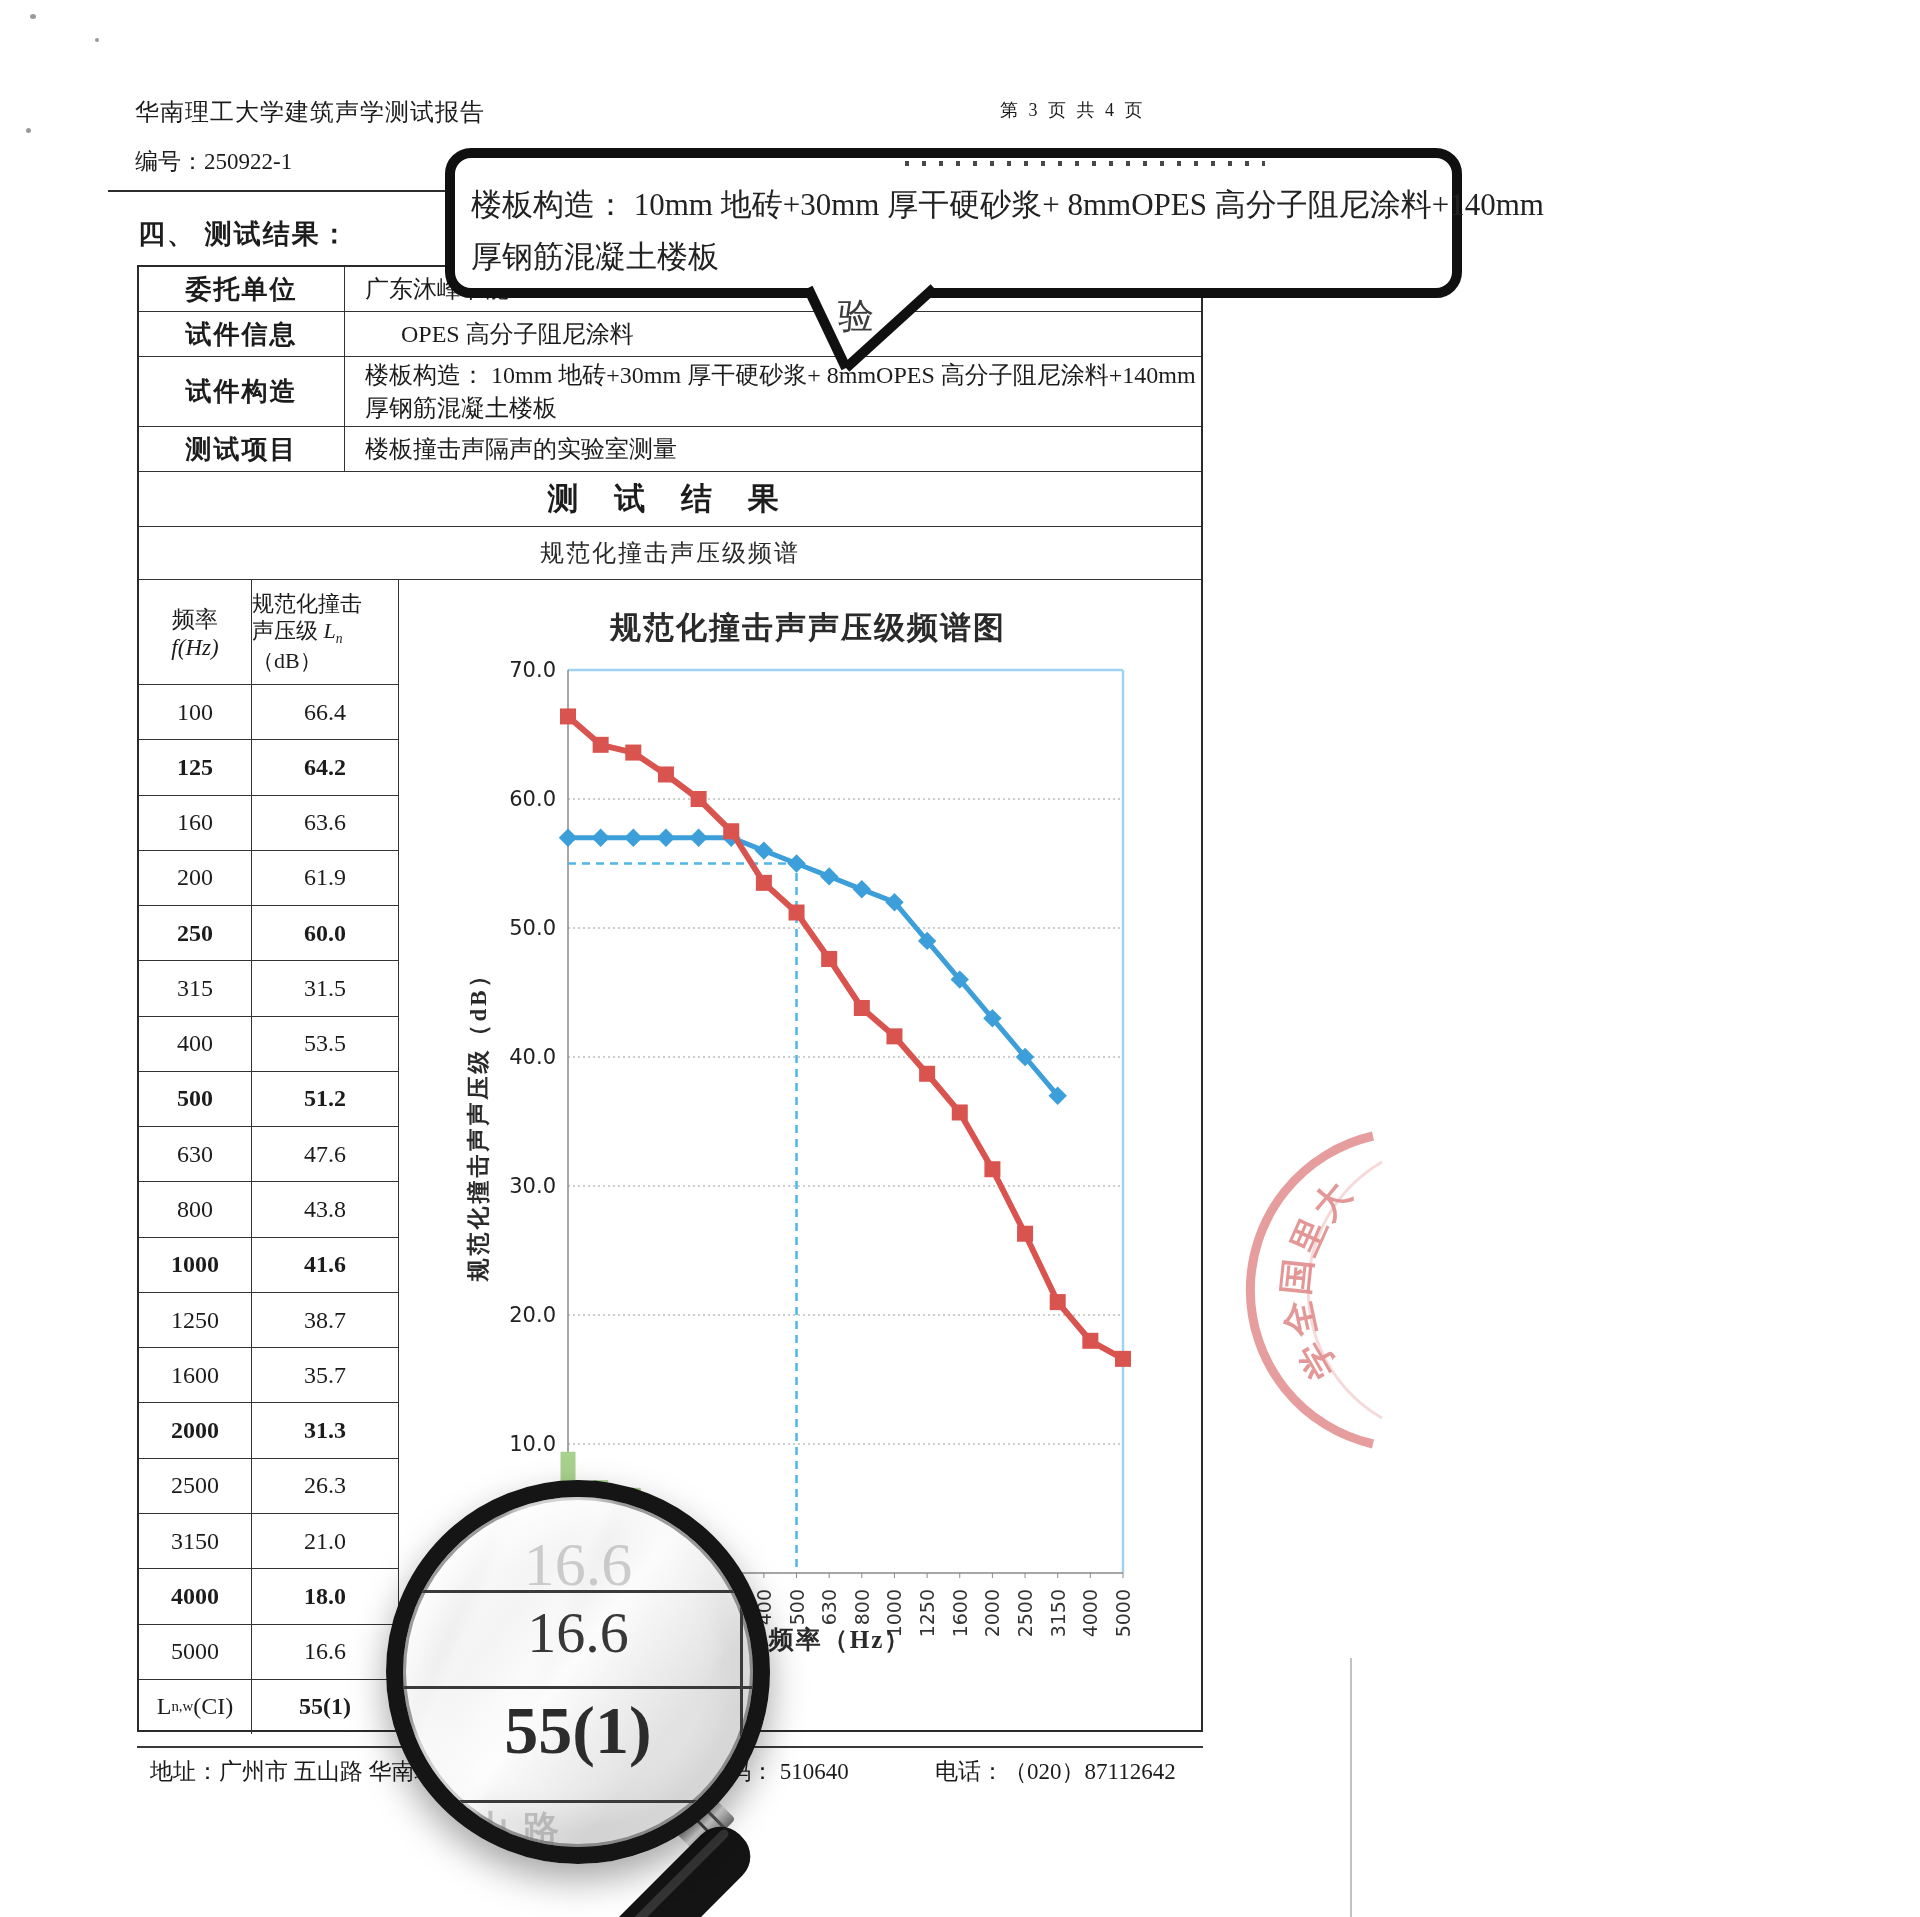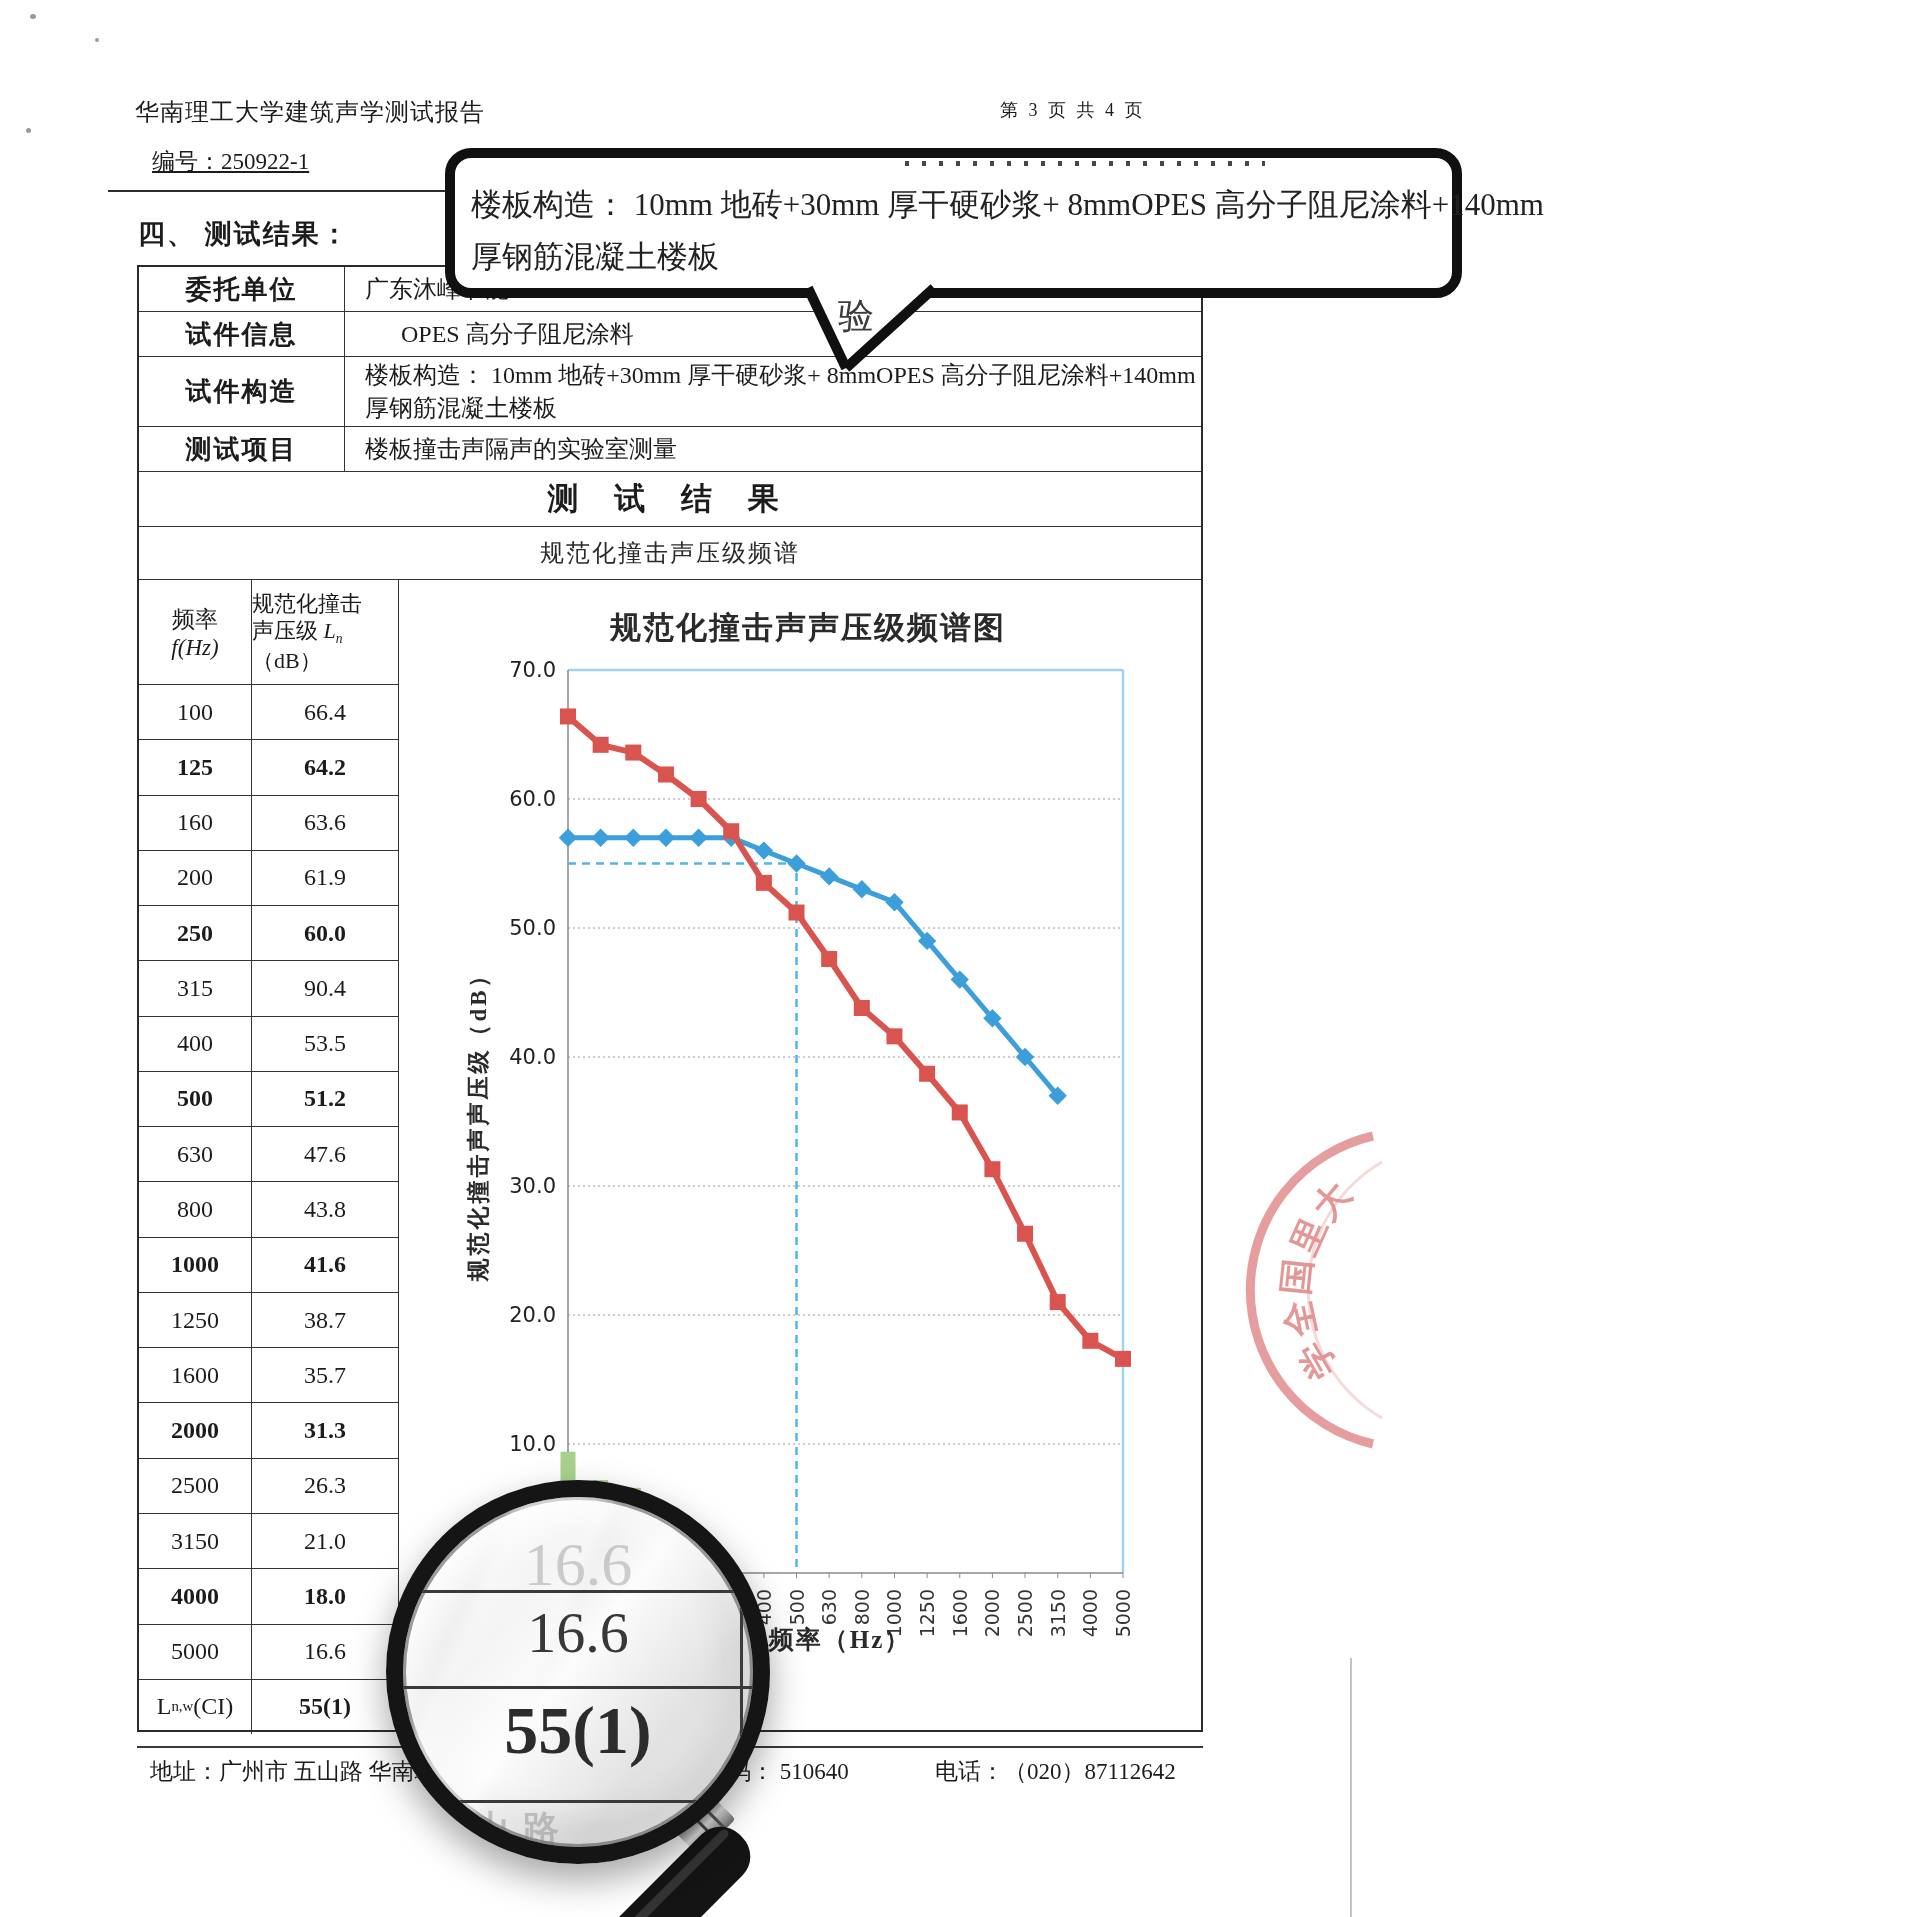--- a/index.html
+++ b/index.html
@@ -2,21 +2,21 @@
 <html><head>
 <meta charset="utf-8">
 <style>
   html,body{margin:0;padding:0;background:#e8e8e8;}
   .page{position:relative;width:1920px;height:1917px;background:#ffffff;overflow:hidden;
         font-family:"Liberation Serif","DejaVu Serif",serif;color:#1c1c1c;}
   .abs{position:absolute;}
   
   .hdr-title{left:135px;top:96px;font-size:24px;letter-spacing:1px;}
   .hdr-page{left:1000px;top:98px;font-size:18px;letter-spacing:3px;}
-  .hdr-no{left:152px;top:146px;font-size:23px;text-decoration:underline;}
+  .hdr-no{left:135px;top:146px;font-size:23px;}
   .hdr-rule{left:108px;top:190px;width:385px;height:2px;background:#2d2d2d;}
   .section-heading{left:138px;top:216px;font-size:27px;font-weight:700;letter-spacing:2px;}
   
   .speck{background:#9a9a9a;border-radius:50%;}
   
   .callout{left:445px;top:148px;width:997px;height:130px;background:#fff;border:10px solid #101010;
            border-radius:26px;z-index:30;}
   .callout-dashes{left:450px;width:360px;height:5px;top:3px;opacity:.8;position:absolute;
       background:repeating-linear-gradient(90deg,#1a1a1a 0 4px,transparent 4px 17px);}
   .callout-line{position:absolute;left:16px;font-size:31px;white-space:nowrap;color:#222;}
@@ -147,21 +147,21 @@
             <div class="fr">
               <div class="c1">200</div>
               <div class="c2">61.9</div>
             </div>
             <div class="fr bold">
               <div class="c1">250</div>
               <div class="c2">60.0</div>
             </div>
             <div class="fr">
               <div class="c1">315</div>
-              <div class="c2">90.4</div>
+              <div class="c2">31.5</div>
             </div>
             <div class="fr">
               <div class="c1">400</div>
               <div class="c2">53.5</div>
             </div>
             <div class="fr bold">
               <div class="c1">500</div>
               <div class="c2">51.2</div>
             </div>
             <div class="fr">

